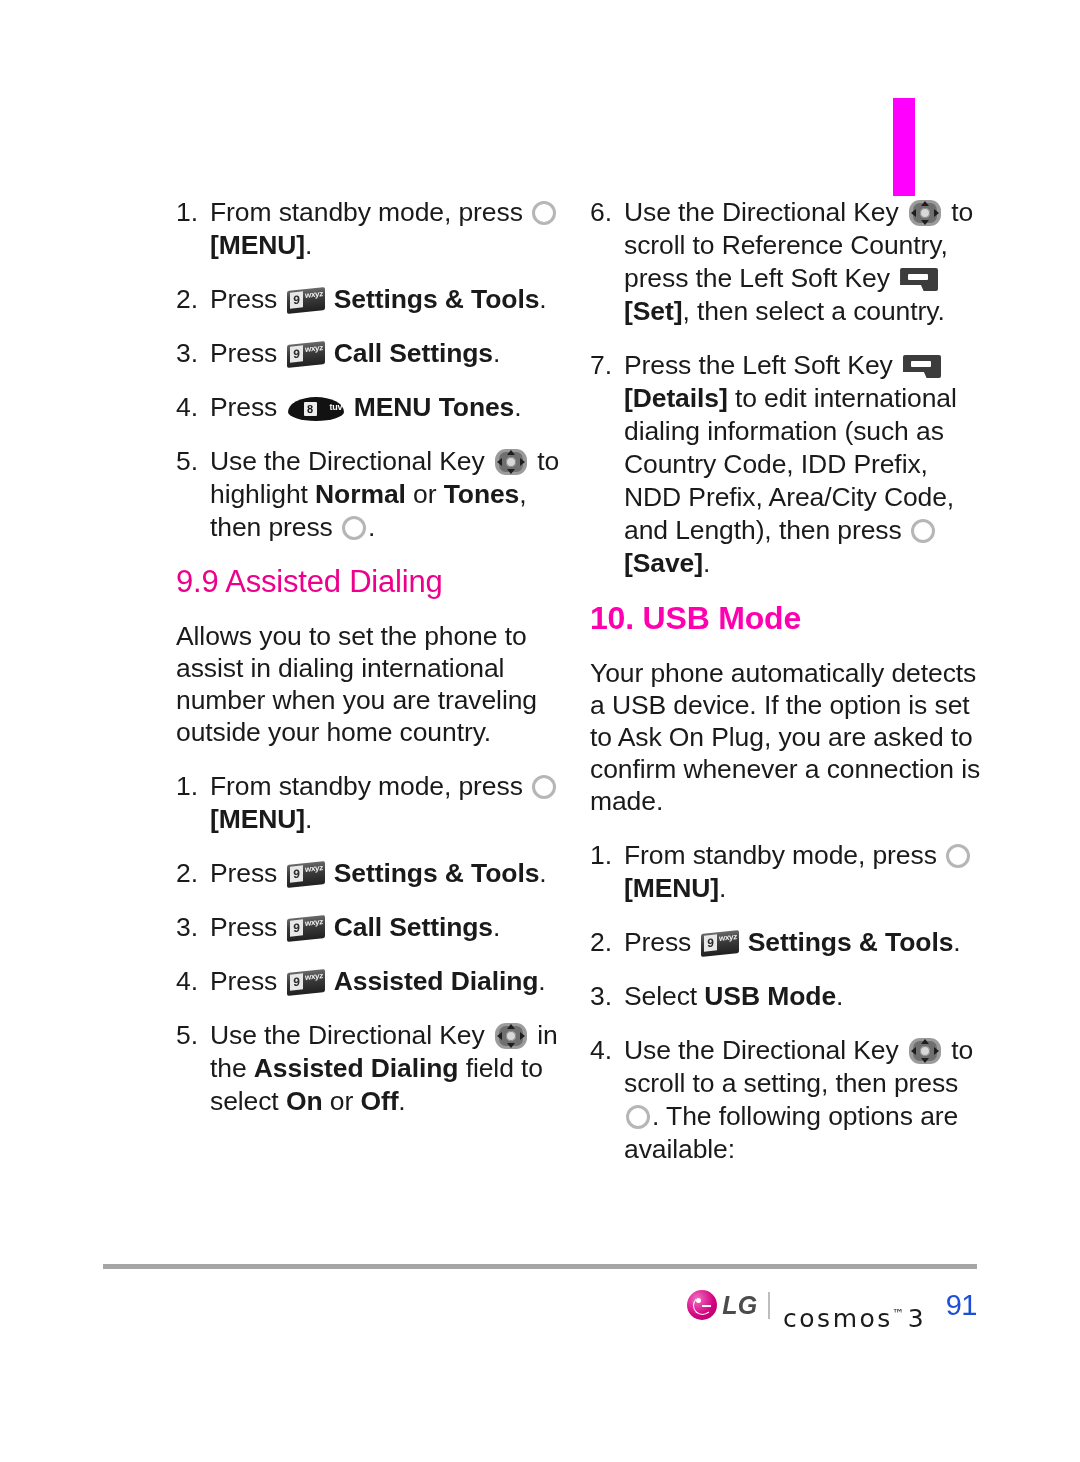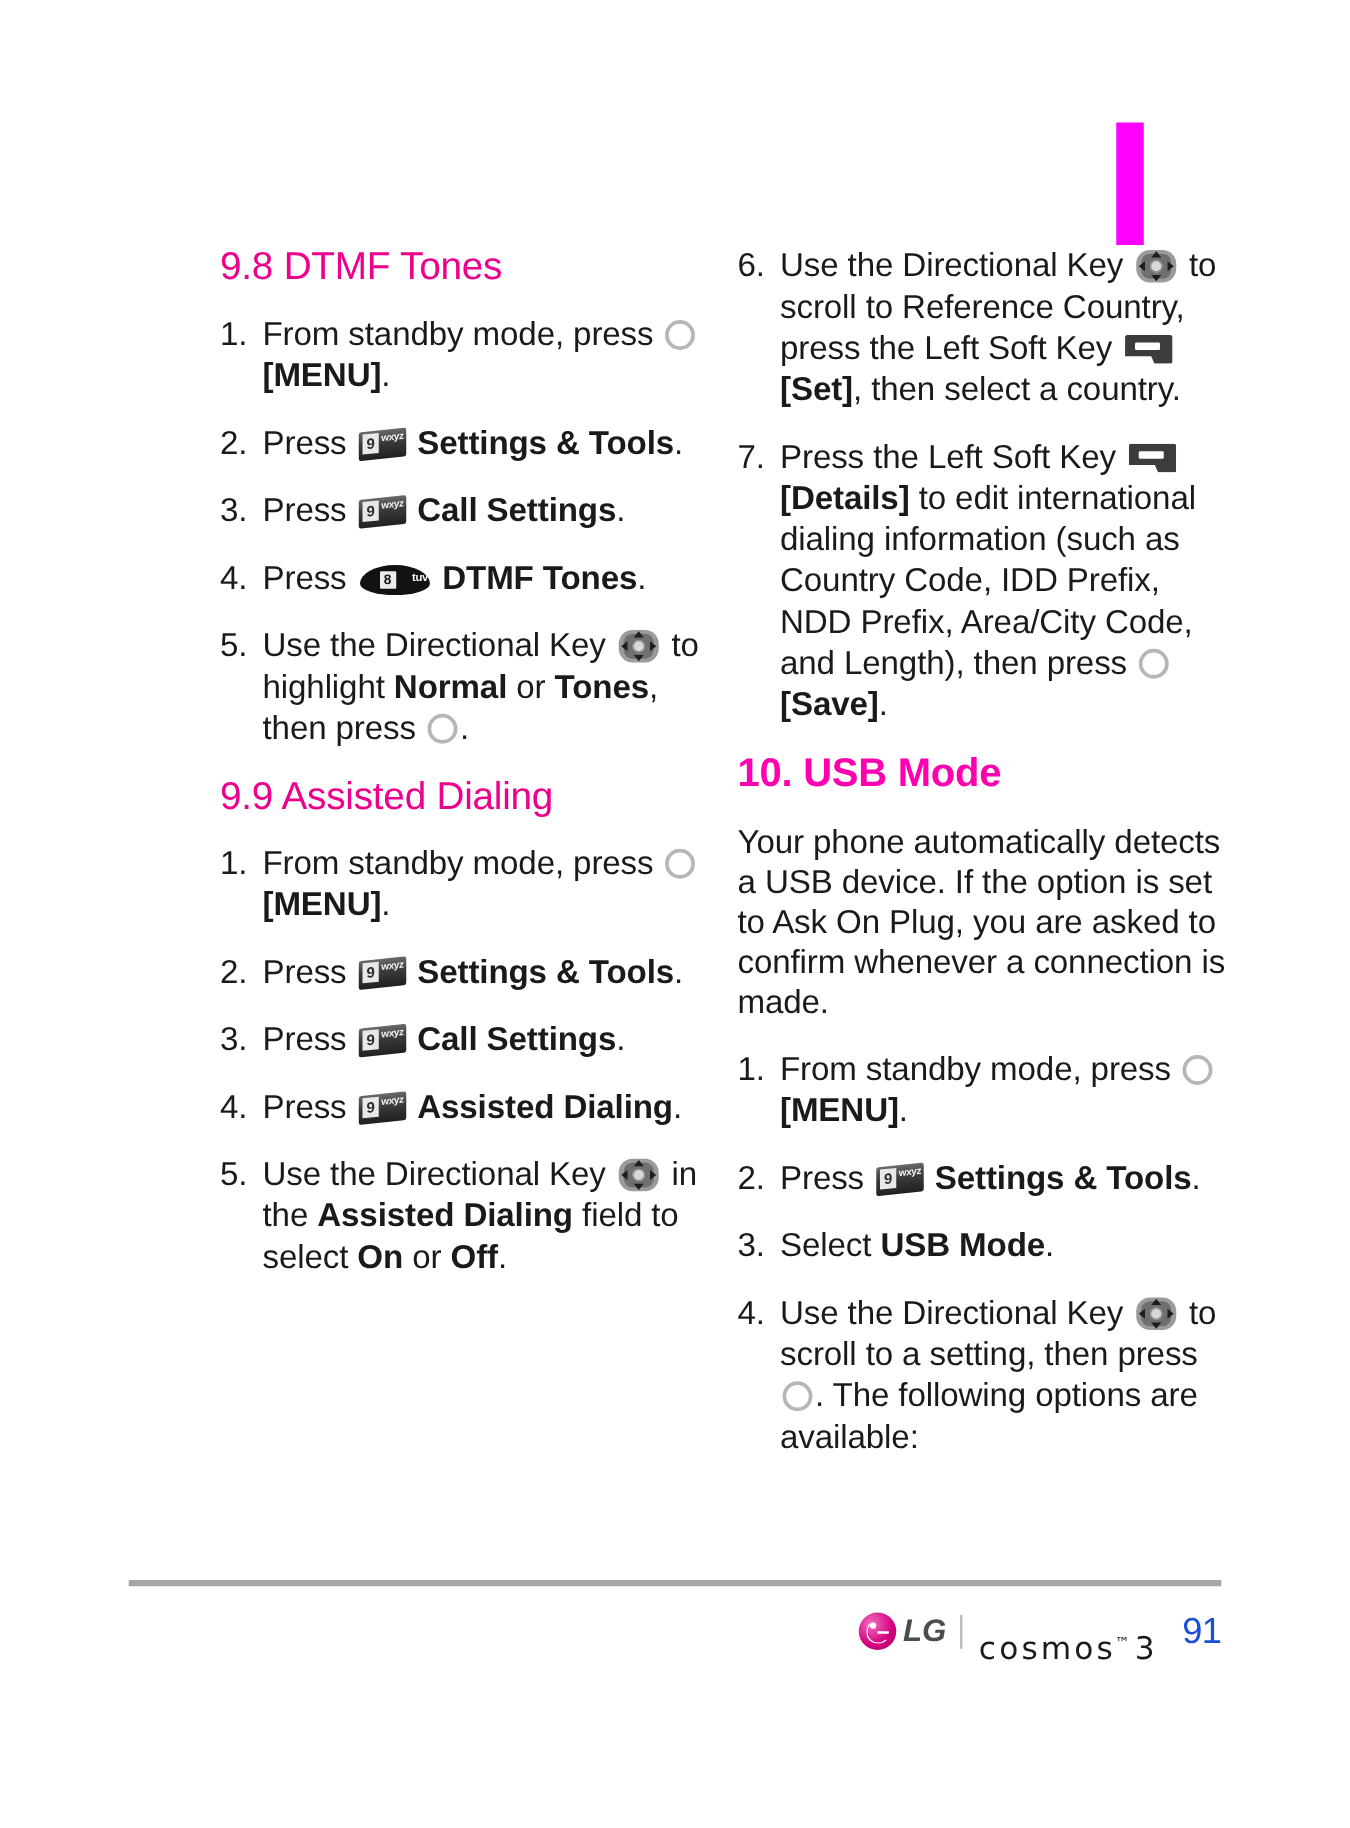--- a/index.html
+++ b/index.html
@@ -360,33 +360,33 @@
 <body>
 
 <div class="page">
 
   <div class="edge-tab"></div>
 
   <div class="columns">
 
     <div class="col col-left">
 
-      <h2 class="h-section">9.8 DTMF Tones</h2>
 
 
       <ol class="steps">
           <li><span class="num">1.</span>From standby mode, press <span class="ico key-ok"></span> <b>[MENU]</b>.</li>
           <li><span class="num">2.</span>Press <span class="ico key-num"><span class="body"></span><span class="digit">9</span><span class="letters">wxyz</span></span> <b>Settings &amp; Tools</b>.</li>
           <li><span class="num">3.</span>Press <span class="ico key-num"><span class="body"></span><span class="digit">9</span><span class="letters">wxyz</span></span> <b>Call Settings</b>.</li>
-          <li><span class="num">4.</span>Press <span class="ico key-wide"><span class="body"></span><span class="digit">8</span><span class="letters">tuv</span></span> <b>DTMF Tones</b>.</li>
+          <li><span class="num">4.</span>Press <span class="ico key-wide"><span class="body"></span><span class="digit">8</span><span class="letters">tuv</span></span> <b>MENU Tones</b>.</li>
           <li><span class="num">5.</span>Use the Directional Key <span class="ico key-dir"><span class="ring"></span><span class="inner"></span><span class="ar u"></span><span class="ar d"></span><span class="ar l"></span><span class="ar r"></span><span class="dot"></span></span> to highlight <b>Normal</b> or <b>Tones</b>, then press <span class="ico key-ok"></span>.</li>
         </ol>
 
       <h2 class="h-section">9.9 Assisted Dialing</h2>
 
+      <p class="intro">Allows you to set the phone to assist in dialing international number when you are traveling outside your home country.</p>
 
       <ol class="steps">
           <li><span class="num">1.</span>From standby mode, press <span class="ico key-ok"></span> <b>[MENU]</b>.</li>
           <li><span class="num">2.</span>Press <span class="ico key-num"><span class="body"></span><span class="digit">9</span><span class="letters">wxyz</span></span> <b>Settings &amp; Tools</b>.</li>
           <li><span class="num">3.</span>Press <span class="ico key-num"><span class="body"></span><span class="digit">9</span><span class="letters">wxyz</span></span> <b>Call Settings</b>.</li>
           <li><span class="num">4.</span>Press <span class="ico key-num"><span class="body"></span><span class="digit">9</span><span class="letters">wxyz</span></span> <b>Assisted Dialing</b>.</li>
           <li><span class="num">5.</span>Use the Directional Key <span class="ico key-dir"><span class="ring"></span><span class="inner"></span><span class="ar u"></span><span class="ar d"></span><span class="ar l"></span><span class="ar r"></span><span class="dot"></span></span> in the <b>Assisted Dialing</b> field to select <b>On</b> or <b>Off</b>.</li>
         </ol>
     </div>
 

